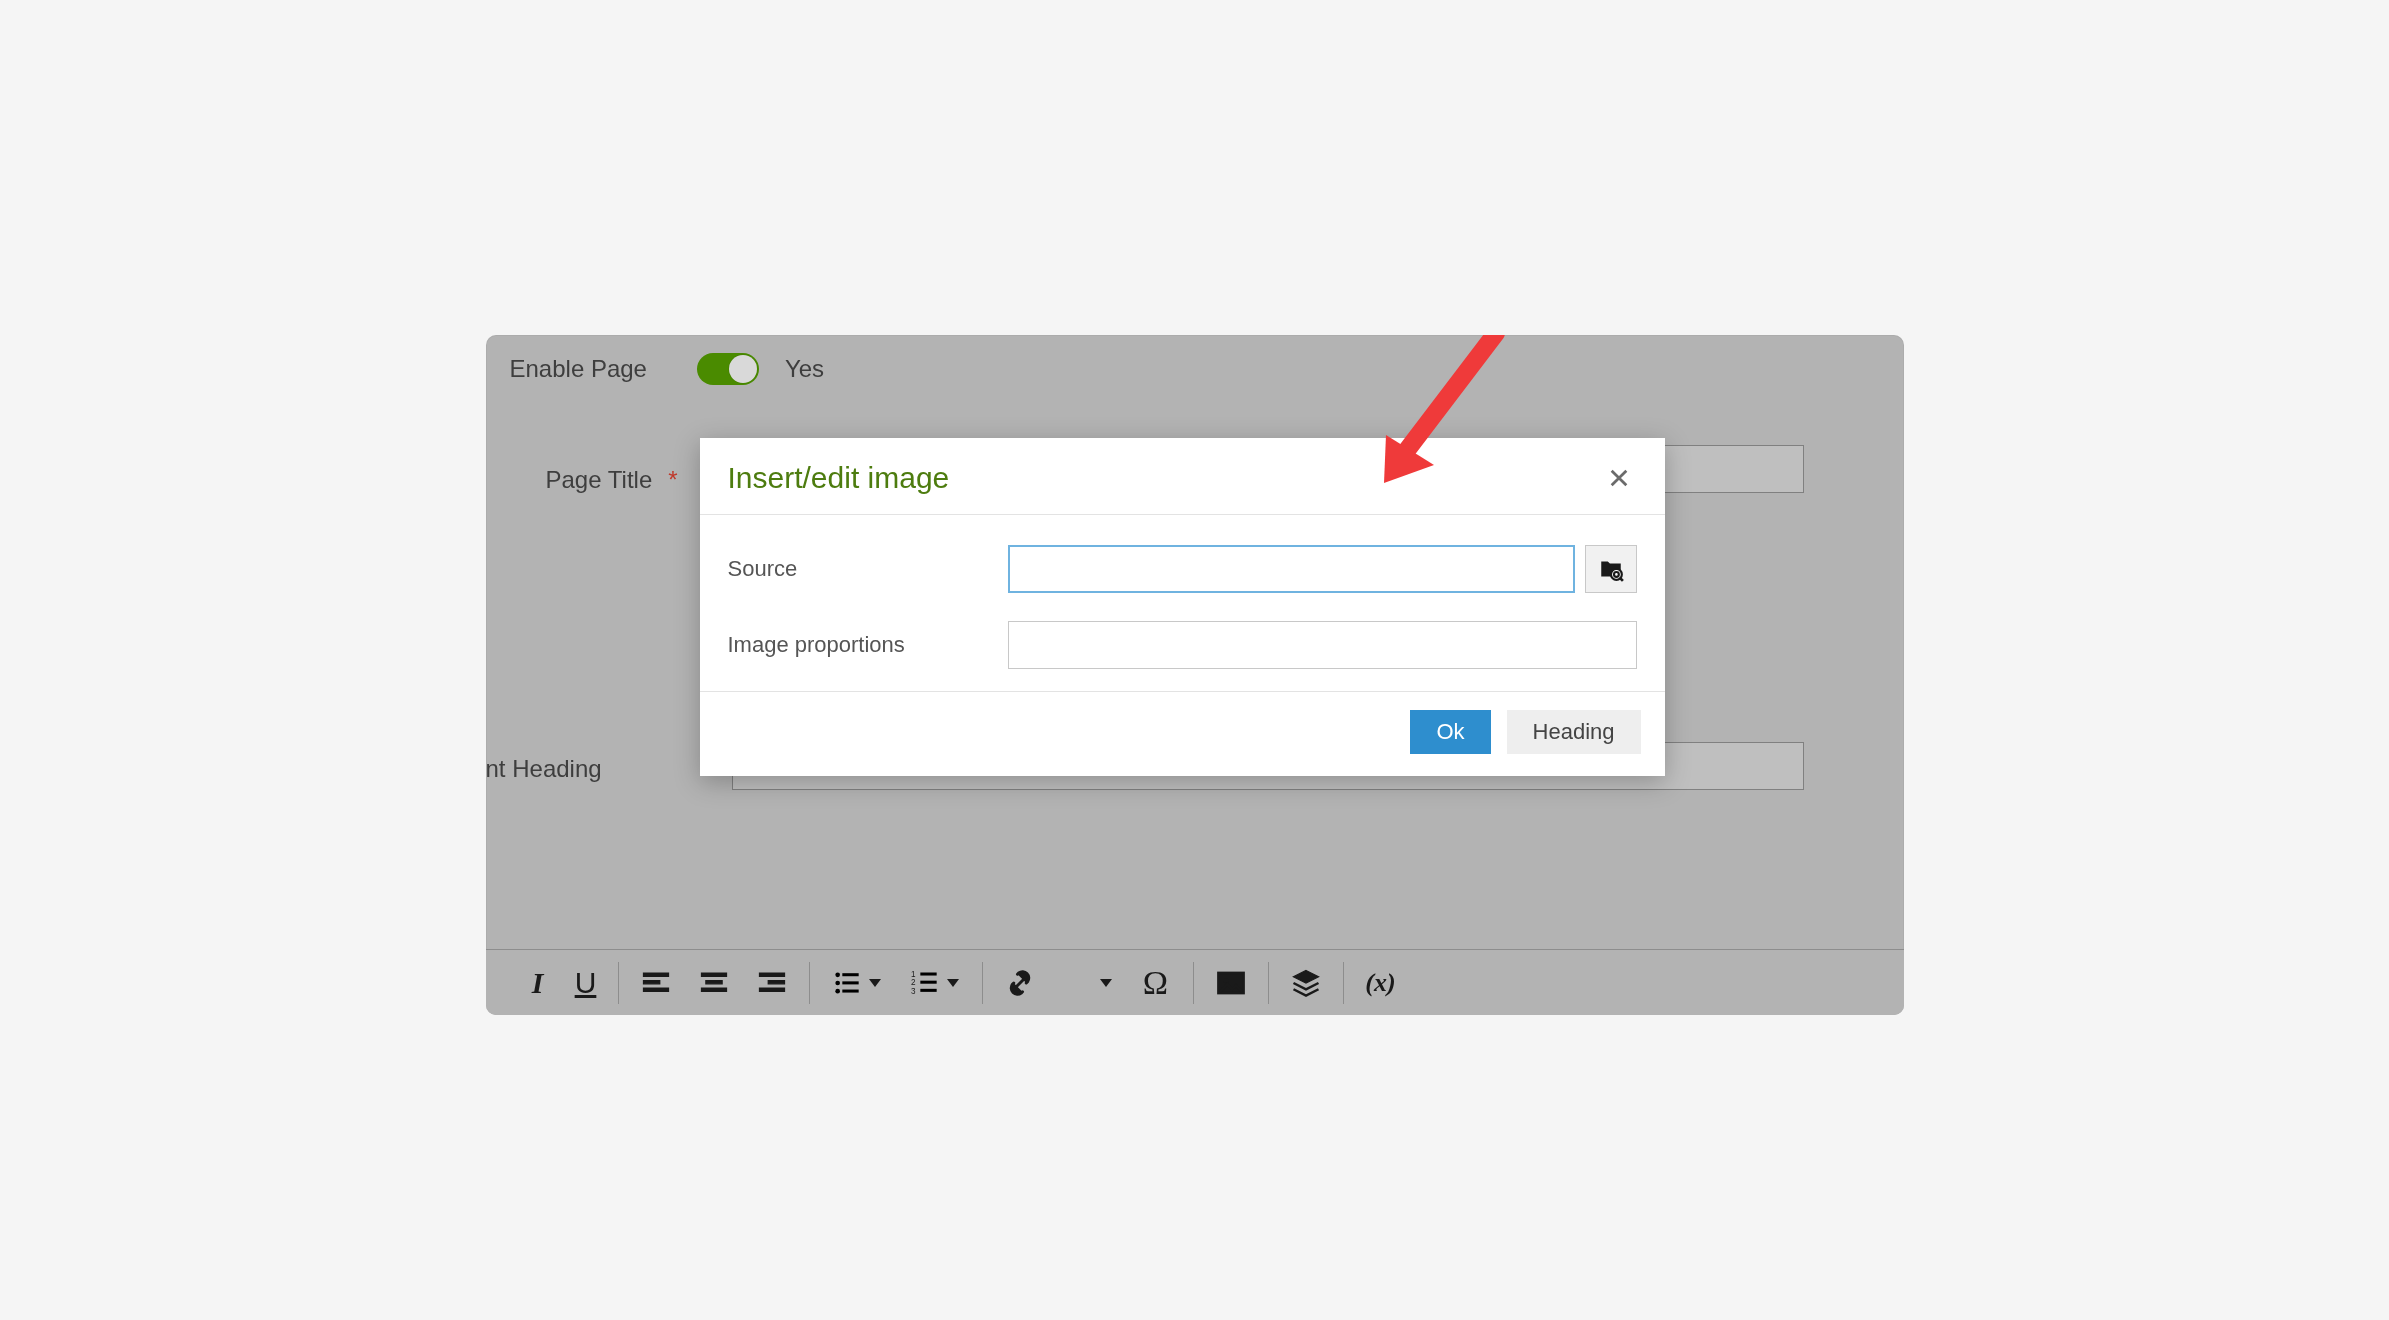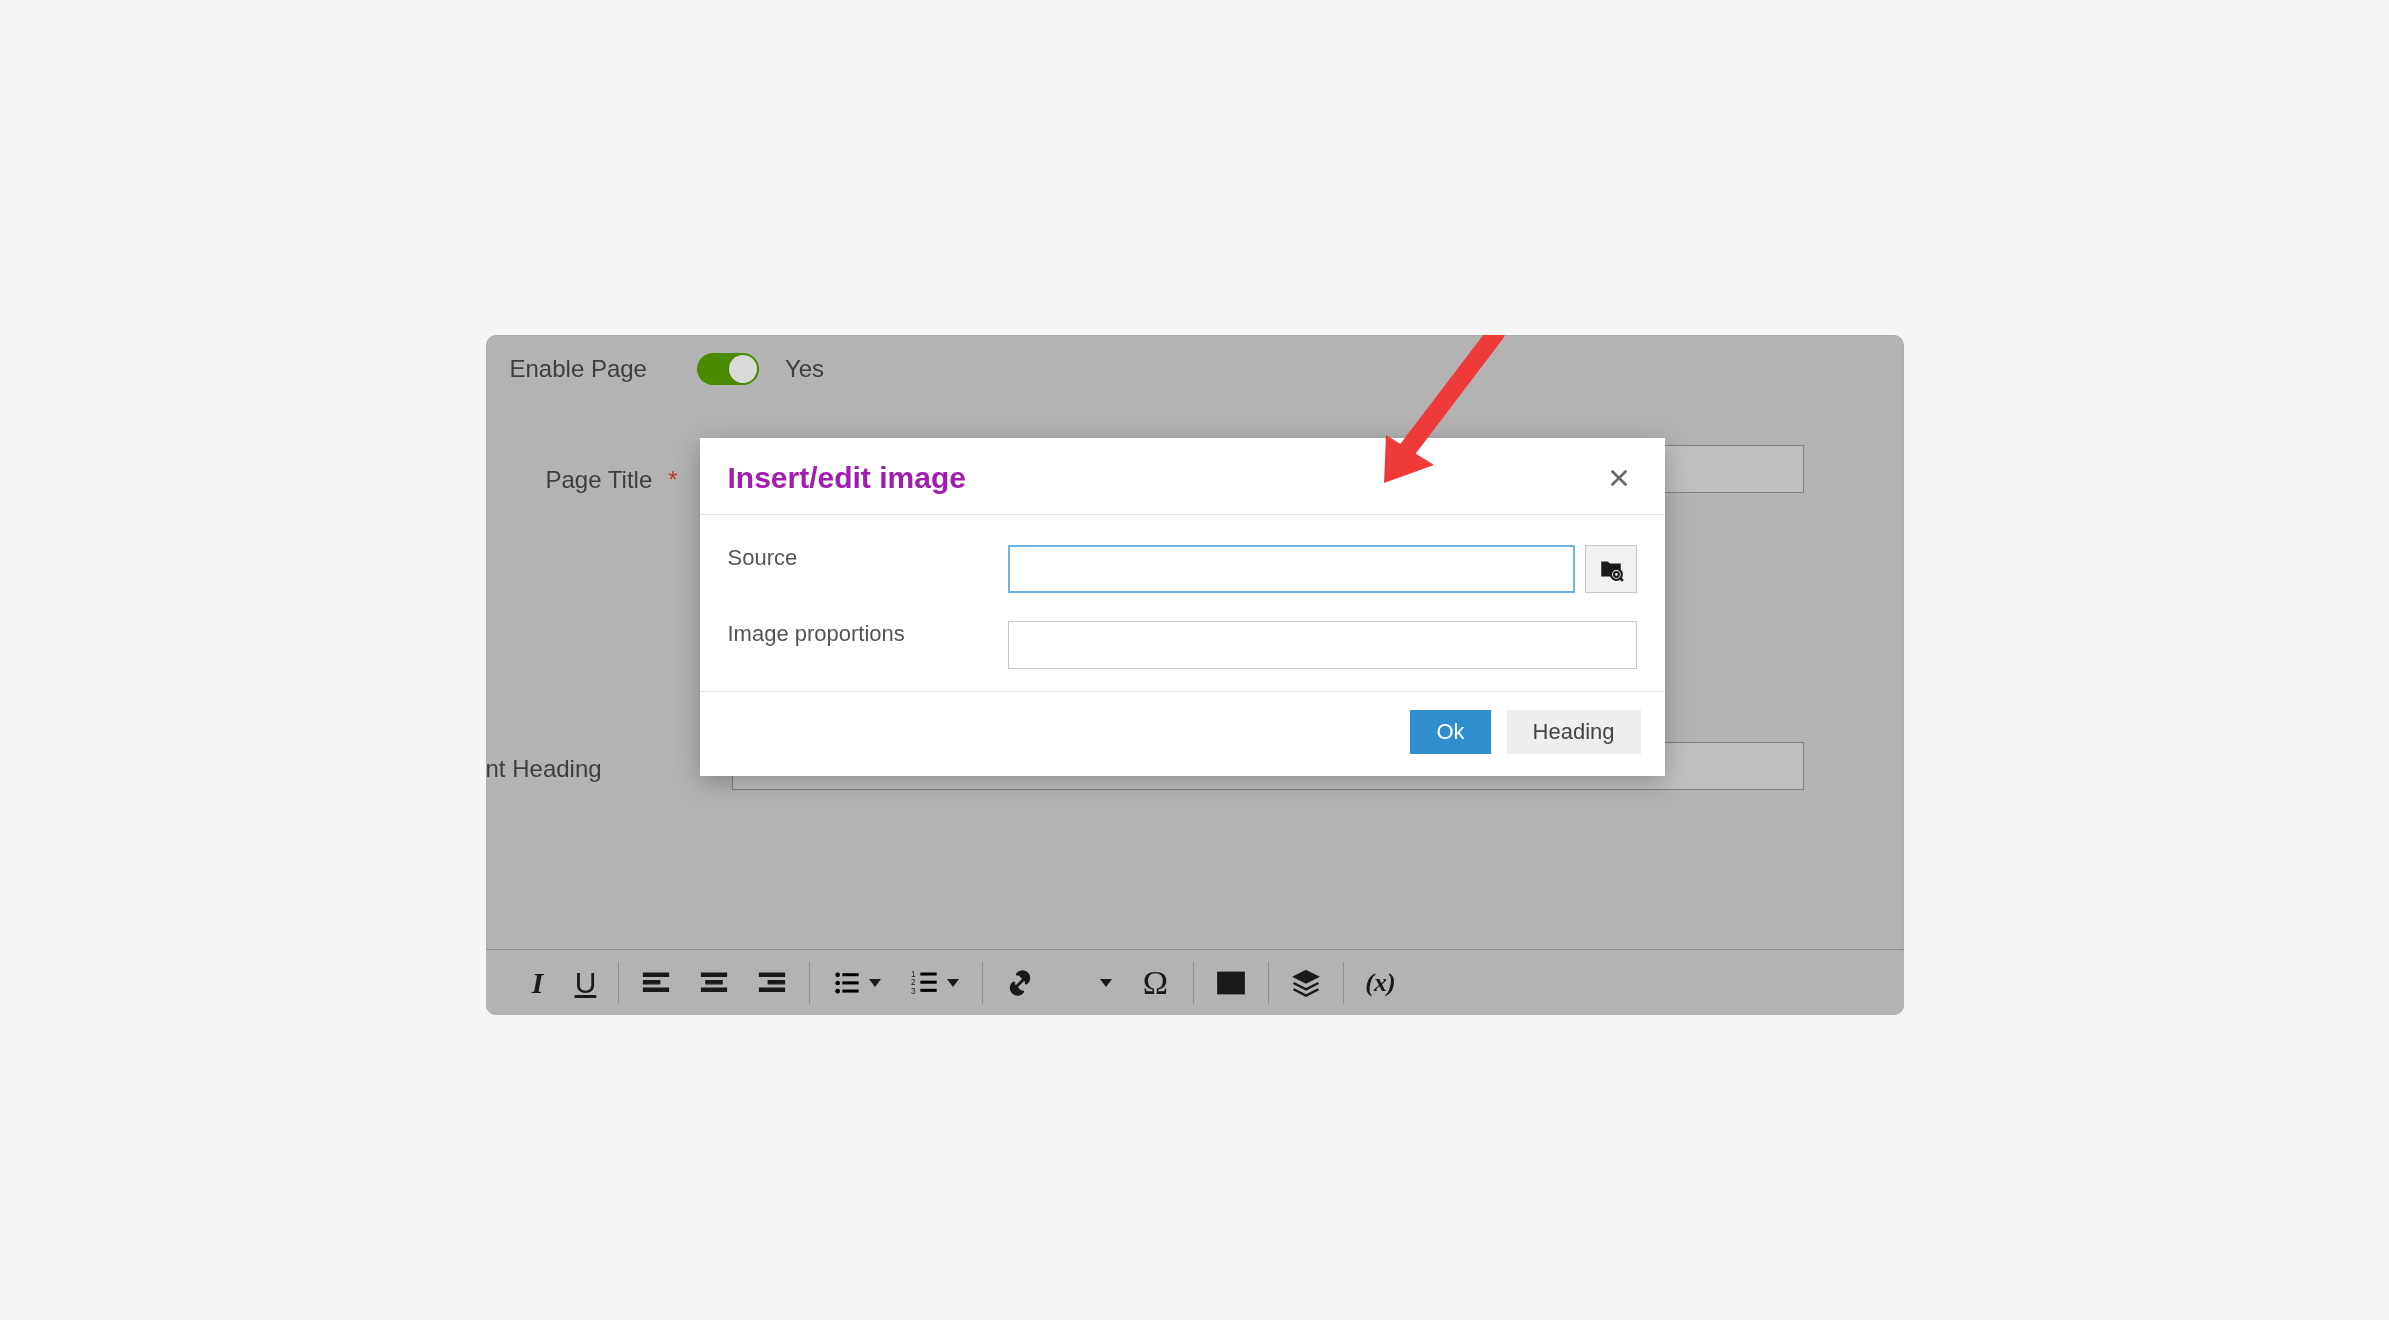--- a/index.html
+++ b/index.html
@@ -128,34 +128,34 @@
   }
   .dialog-head {
     display: flex;
     align-items: center;
     justify-content: space-between;
     padding: 22px 28px 18px 28px;
     border-bottom: 1px solid #e3e3e3;
   }
   .dialog-head h2 {
     font-size: 30px;
-    font-weight: 700;
-    color: #a21caf;
+    font-weight: 400;
+    color: #4d7c0f;
   }
   .close-x {
     width: 36px; height: 36px;
     display: flex; align-items: center; justify-content: center;
     color: #6b6b6b; cursor: pointer;
   }
   .close-x svg { width: 22px; height: 22px; stroke: #6b6b6b; stroke-width: 3; }
 
   .dialog-body { padding: 16px 28px 8px 28px; }
   .drow {
     display: flex;
-    align-items: flex-start;
+    align-items: center;
     padding: 14px 0;
   }
   .drow .dlab { width: 280px; color: #555; }
   .drow .dctrl { flex: 1; display: flex; align-items: center; gap: 10px; }
 
   .tinput {
     height: 48px;
     border: 1px solid #c8c8c8;
     background: #fff;
     padding: 0 10px;

